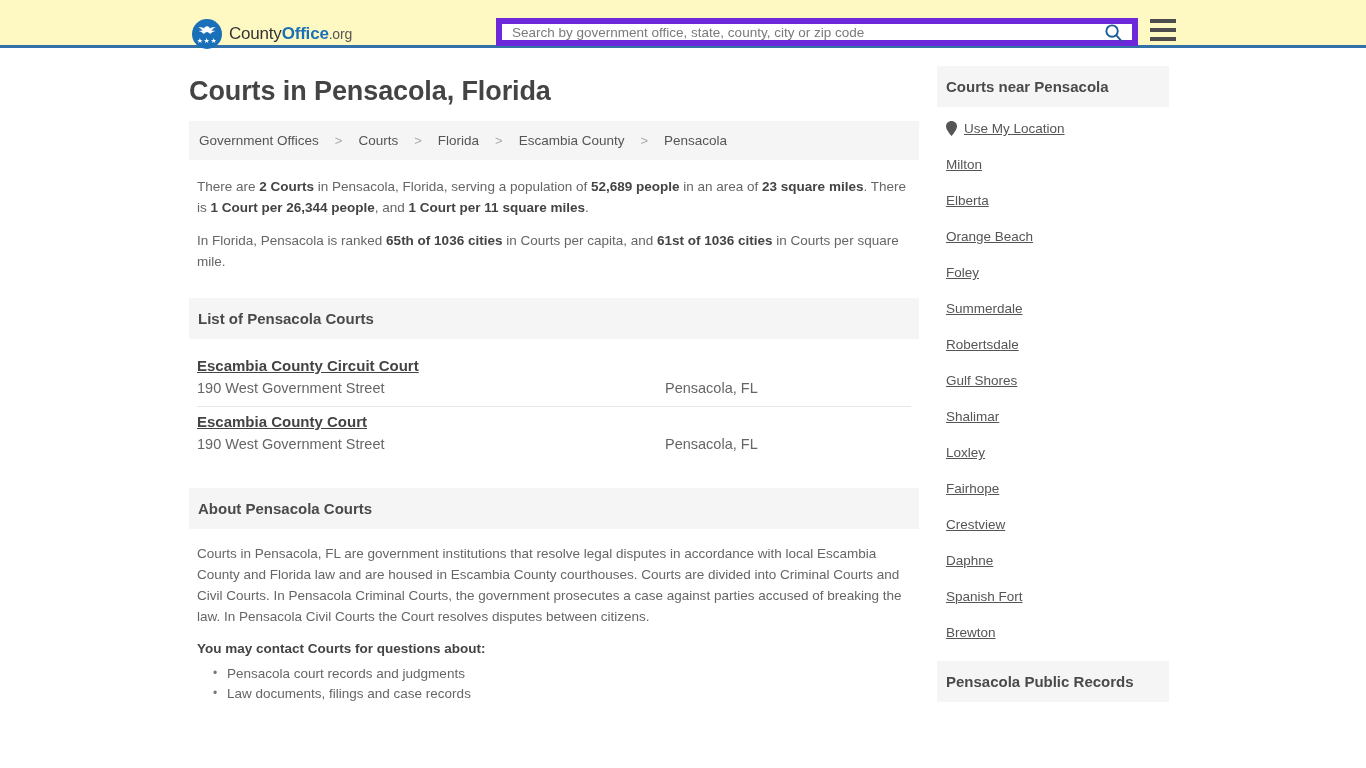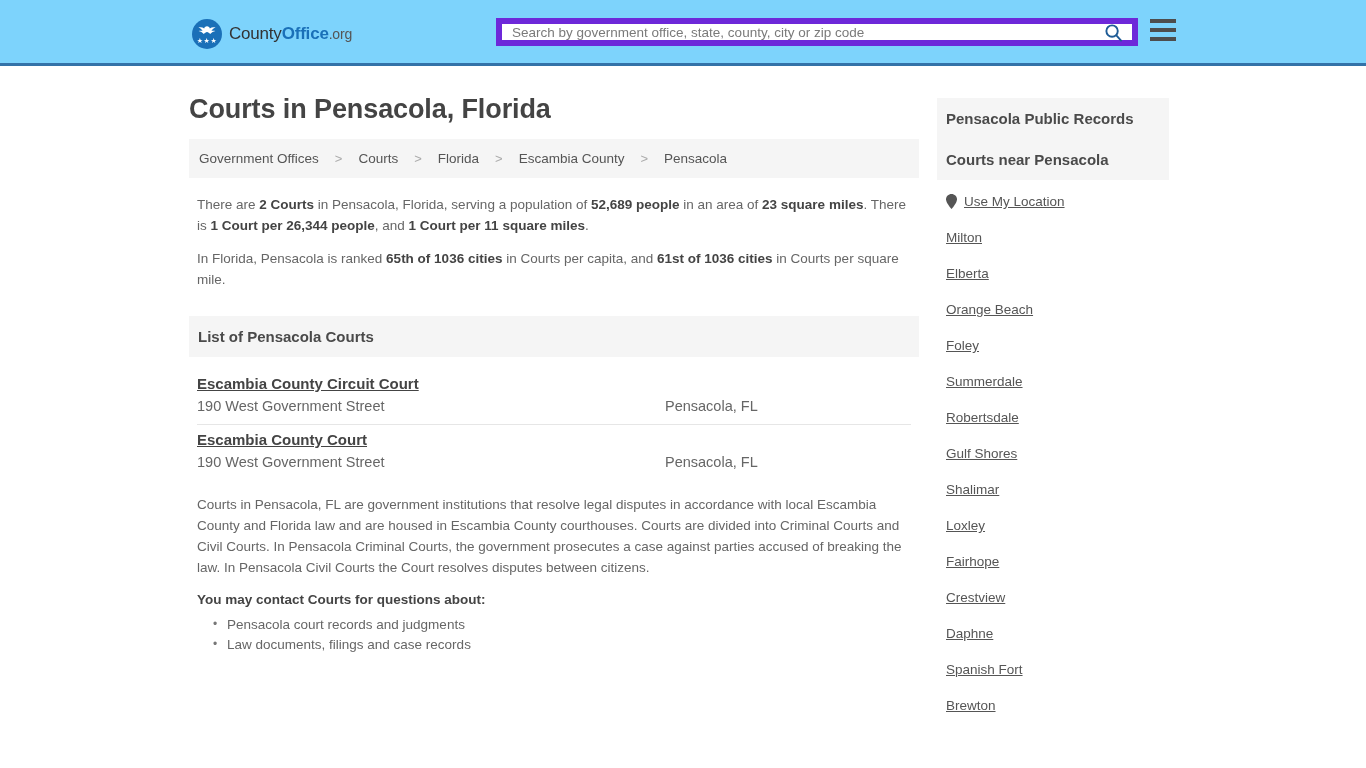--- a/index.html
+++ b/index.html
@@ -10,22 +10,22 @@
     height: 768px;
     overflow: hidden;
     background: #ffffff;
     font-family: "Liberation Sans", sans-serif;
     color: #555555;
   }
 
   
   .site-header {
     position: relative;
-    height: 66px;
-    background: #7dd3fc;
+    height: 48px;
+    background: #fef9c3;
     border-bottom: 3px solid #3372a8;
     display: flex;
     align-items: center;
   }
 
   .brand {
     position: absolute;
     left: 192px;
     top: 19px;
     display: flex;
@@ -349,40 +349,37 @@
         </div>
         <div class="court-row">
           <a class="court-name" href="#">Escambia County Court</a>
           <div class="court-meta">
             <span class="court-addr">190 West Government Street</span>
             <span class="court-city">Pensacola, FL</span>
           </div>
         </div>
       </div>
 
+      <div class="section-bar" style="margin-top:26px;">
+        <h2>About Pensacola Courts</h2>
+      </div>
       <div class="section-body">
         <p>Courts in Pensacola, FL are government institutions that resolve legal disputes in accordance with local Escambia County and Florida law and are housed in Escambia County courthouses. Courts are divided into Criminal Courts and Civil Courts. In Pensacola Criminal Courts, the government prosecutes a case against parties accused of breaking the law. In Pensacola Civil Courts the Court resolves disputes between citizens.</p>
         <div class="contact-lead">You may contact Courts for questions about:</div>
         <ul class="contact-list">
           <li>Pensacola court records and judgments</li>
           <li>Law documents, filings and case records</li>
 
         </ul>
       </div>
 
     </div>
 
     <div class="side-col">
 
-      <div class="side-box side-box-2">
-        <div class="side-head">
-          <h3>Pensacola Public Records</h3>
-        </div>
-      </div>
-
       <div class="side-box">
         <div class="side-head">
           <h3>Courts near Pensacola</h3>
         </div>
         <div class="side-links">
 
           <div class="side-link-row">
             <span class="pin-icon">
               <svg width="11" height="15" viewBox="0 0 11 15">
                 <path d="M5.5 0 C2.5 0 0 2.4 0 5.3 C0 9.2 5.5 15 5.5 15 C5.5 15 11 9.2 11 5.3 C11 2.4 8.5 0 5.5 0 Z" fill="#555555"></path>
@@ -429,16 +426,22 @@
           </div>
           <div class="side-link-row">
             <a href="#">Spanish Fort</a>
           </div>
           <div class="side-link-row">
             <a href="#">Brewton</a>
           </div>
         </div>
       </div>
 
+      <div class="side-box side-box-2">
+        <div class="side-head">
+          <h3>Pensacola Public Records</h3>
+        </div>
+      </div>
+
     </div>
 
   </div>
 </div>
 
 </body></html>

